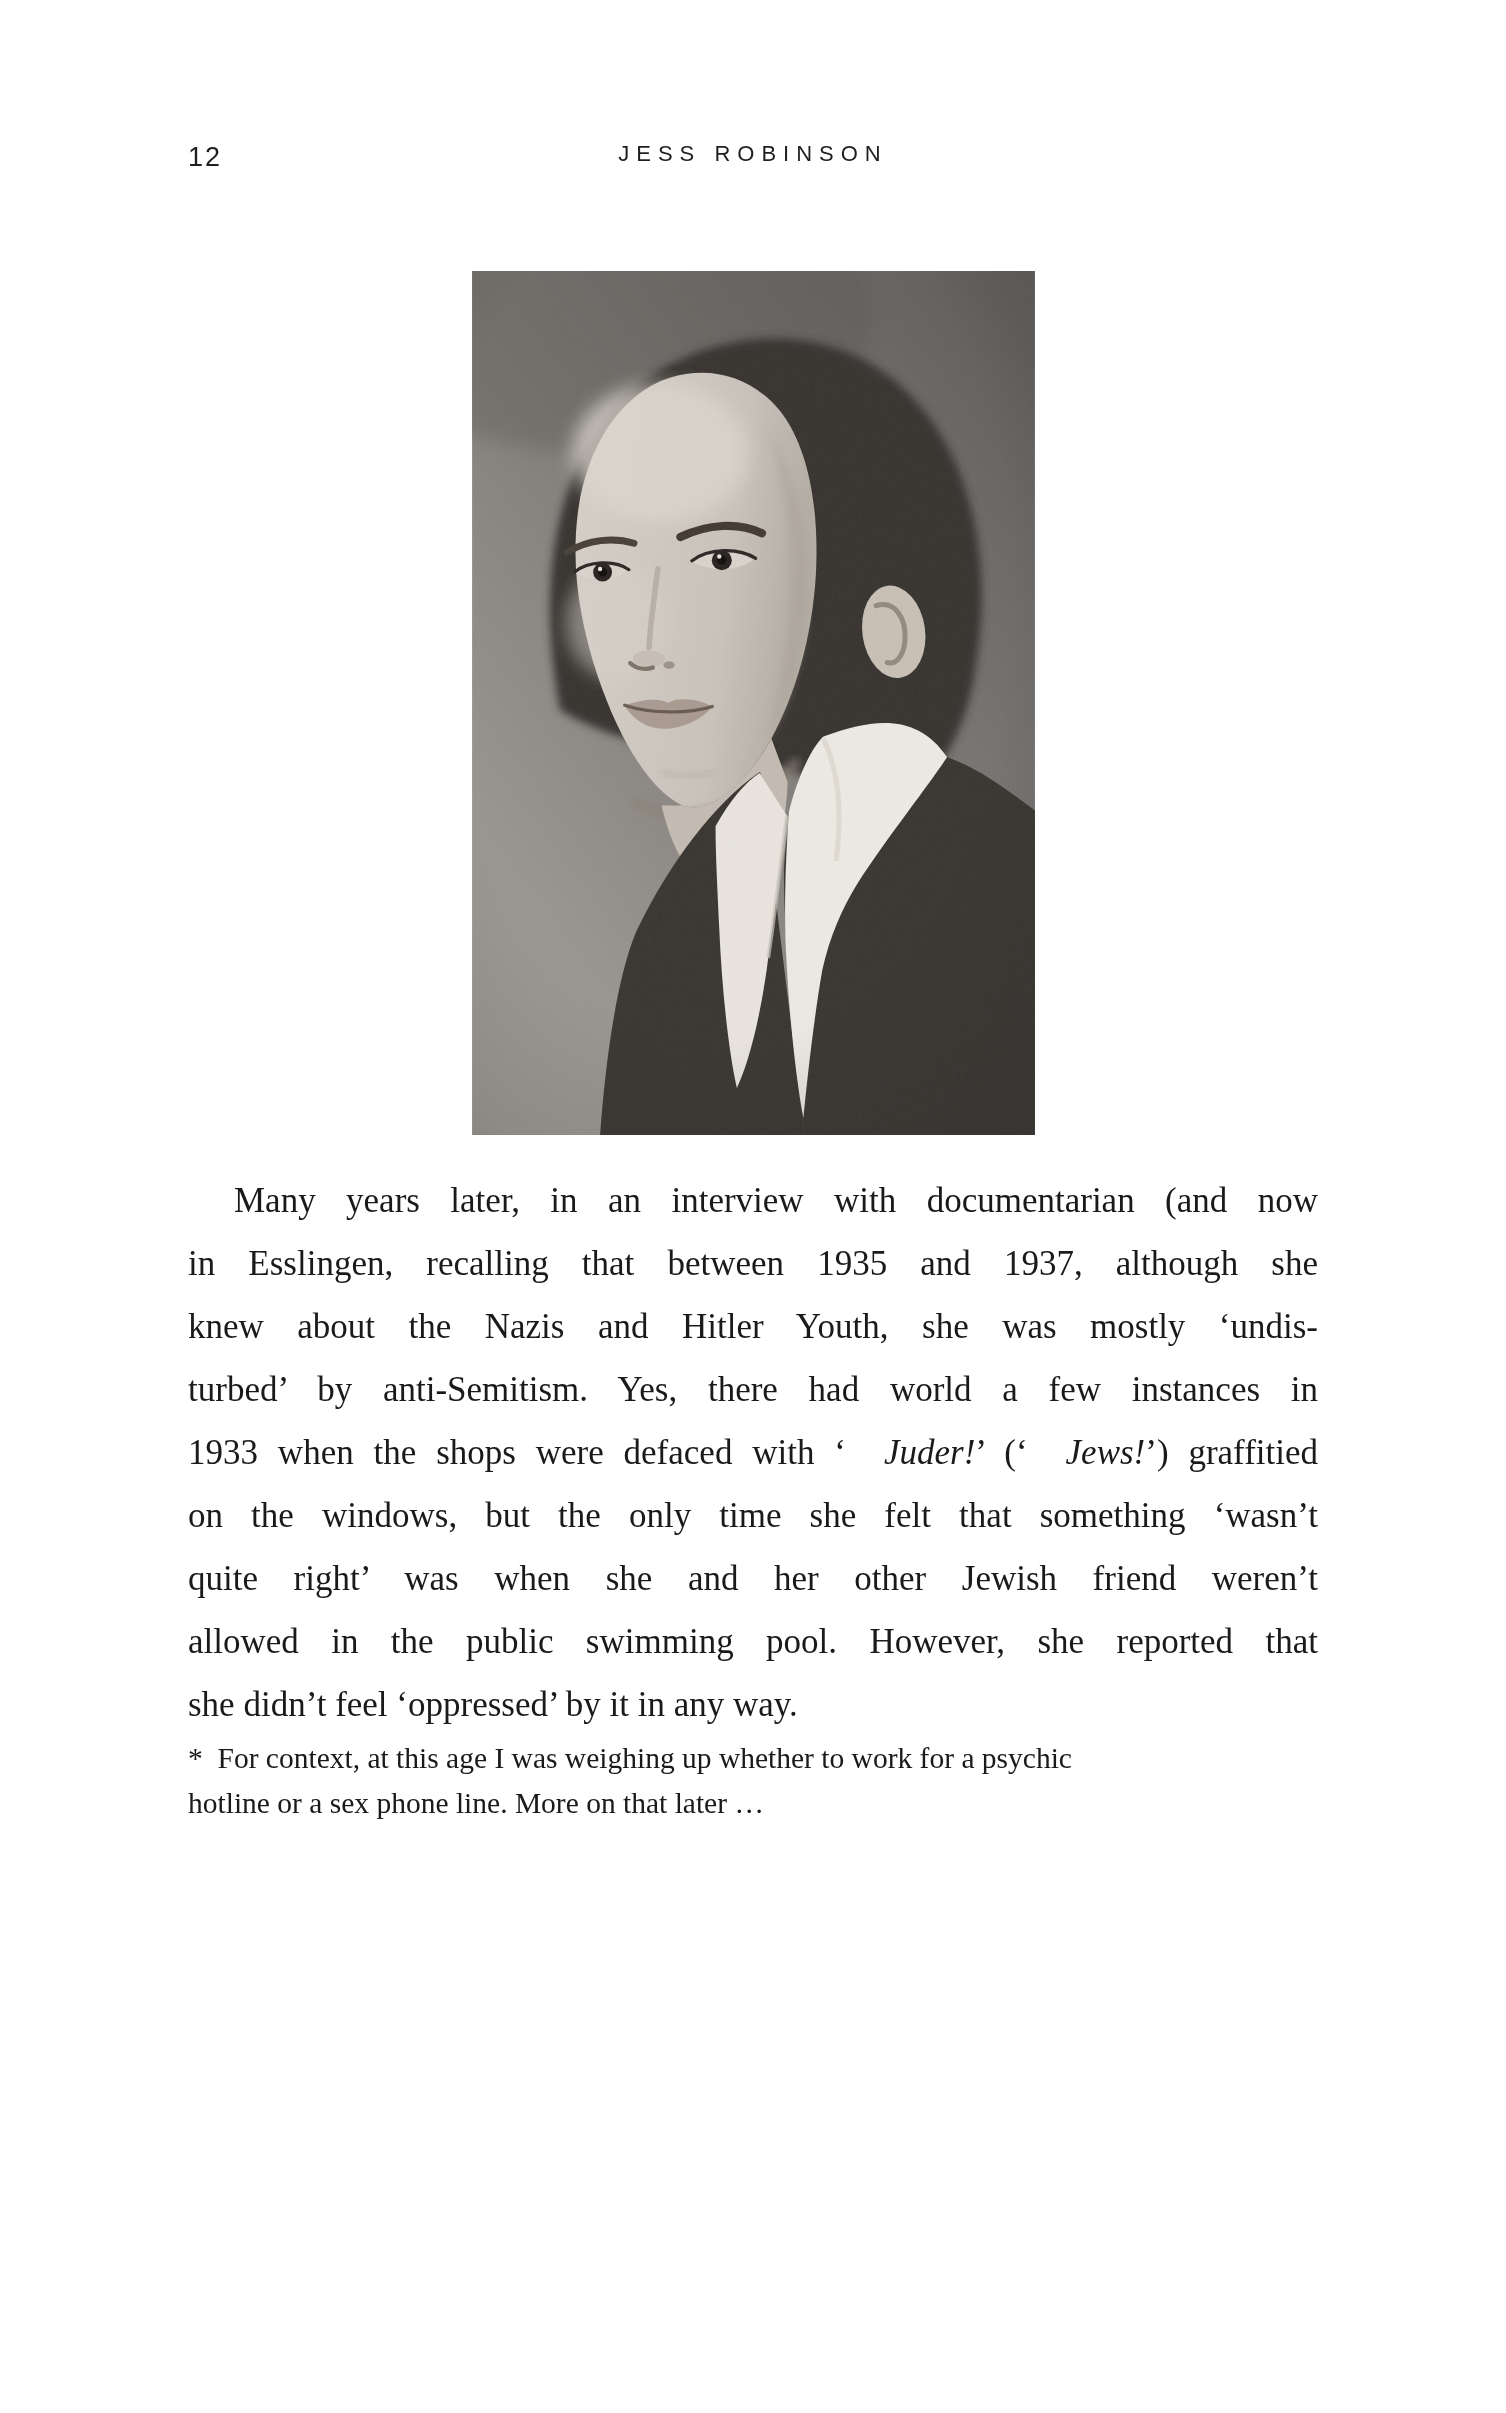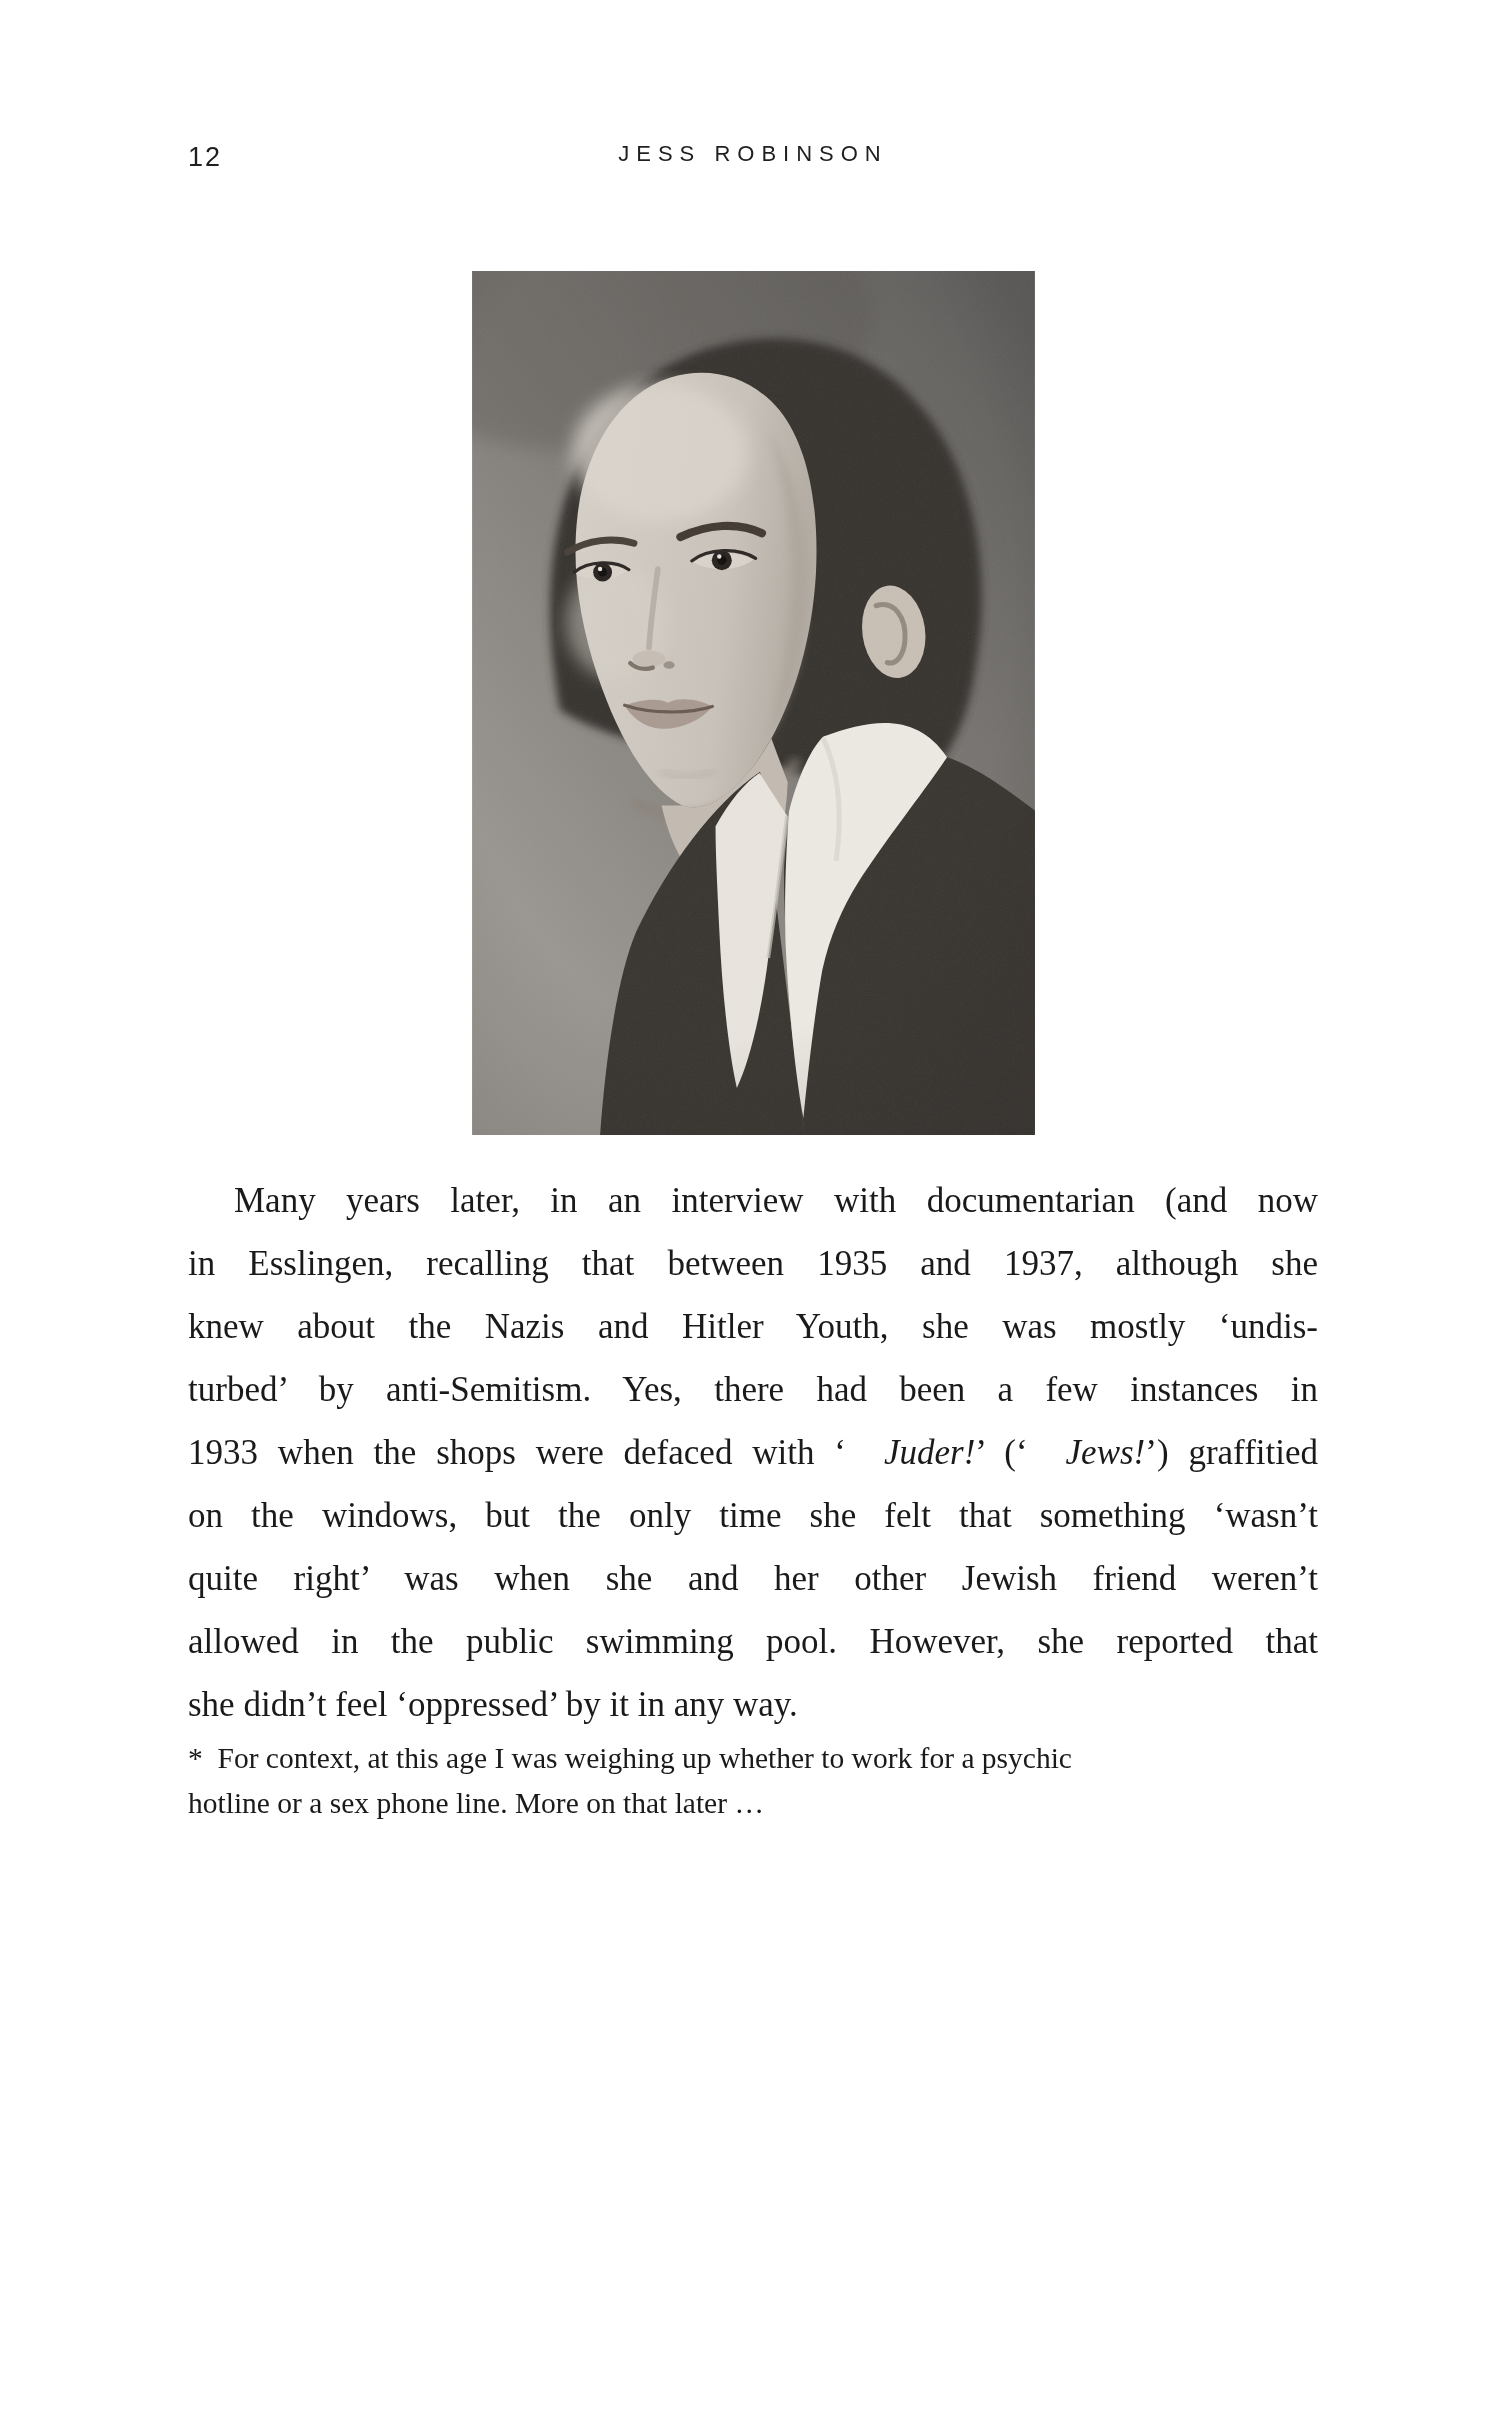--- a/index.html
+++ b/index.html
@@ -137,21 +137,21 @@
 
         <rect width="897" height="1377" fill="url(#vig)"></rect>
         <rect width="897" height="1377" filter="url(#grain)" opacity="0.16"></rect>
       </svg>
     </figure>
 
     <div class="para para2">
         <div class="line">Many years later, in an interview with documentarian (and now</div>
         <div class="line">in Esslingen, recalling that between 1935 and 1937, although she</div>
         <div class="line">knew about the Nazis and Hitler Youth, she was mostly ‘undis-</div>
-        <div class="line">turbed’ by anti-Semitism. Yes, there had been a few instances in</div>
+        <div class="line">turbed’ by anti-Semitism. Yes, there had world a few instances in</div>
         <div class="line"><span>1933 when the shops were defaced with ‘</span><em>Juder!</em><span>’ (‘</span><em>Jews!</em><span>’) graffitied</span></div>
         <div class="line">on the windows, but the only time she felt that something ‘wasn’t</div>
         <div class="line">quite right’ was when she and her other Jewish friend weren’t</div>
         <div class="line">allowed in the public swimming pool. However, she reported that</div>
         <div class="line">she didn’t feel ‘oppressed’ by it in any way.</div>
       </div>
 
     <div class="footnote">
         <div class="line">* For context, at this age I was weighing up whether to work for a psychic</div>
         <div class="line">hotline or a sex phone line. More on that later …</div>

